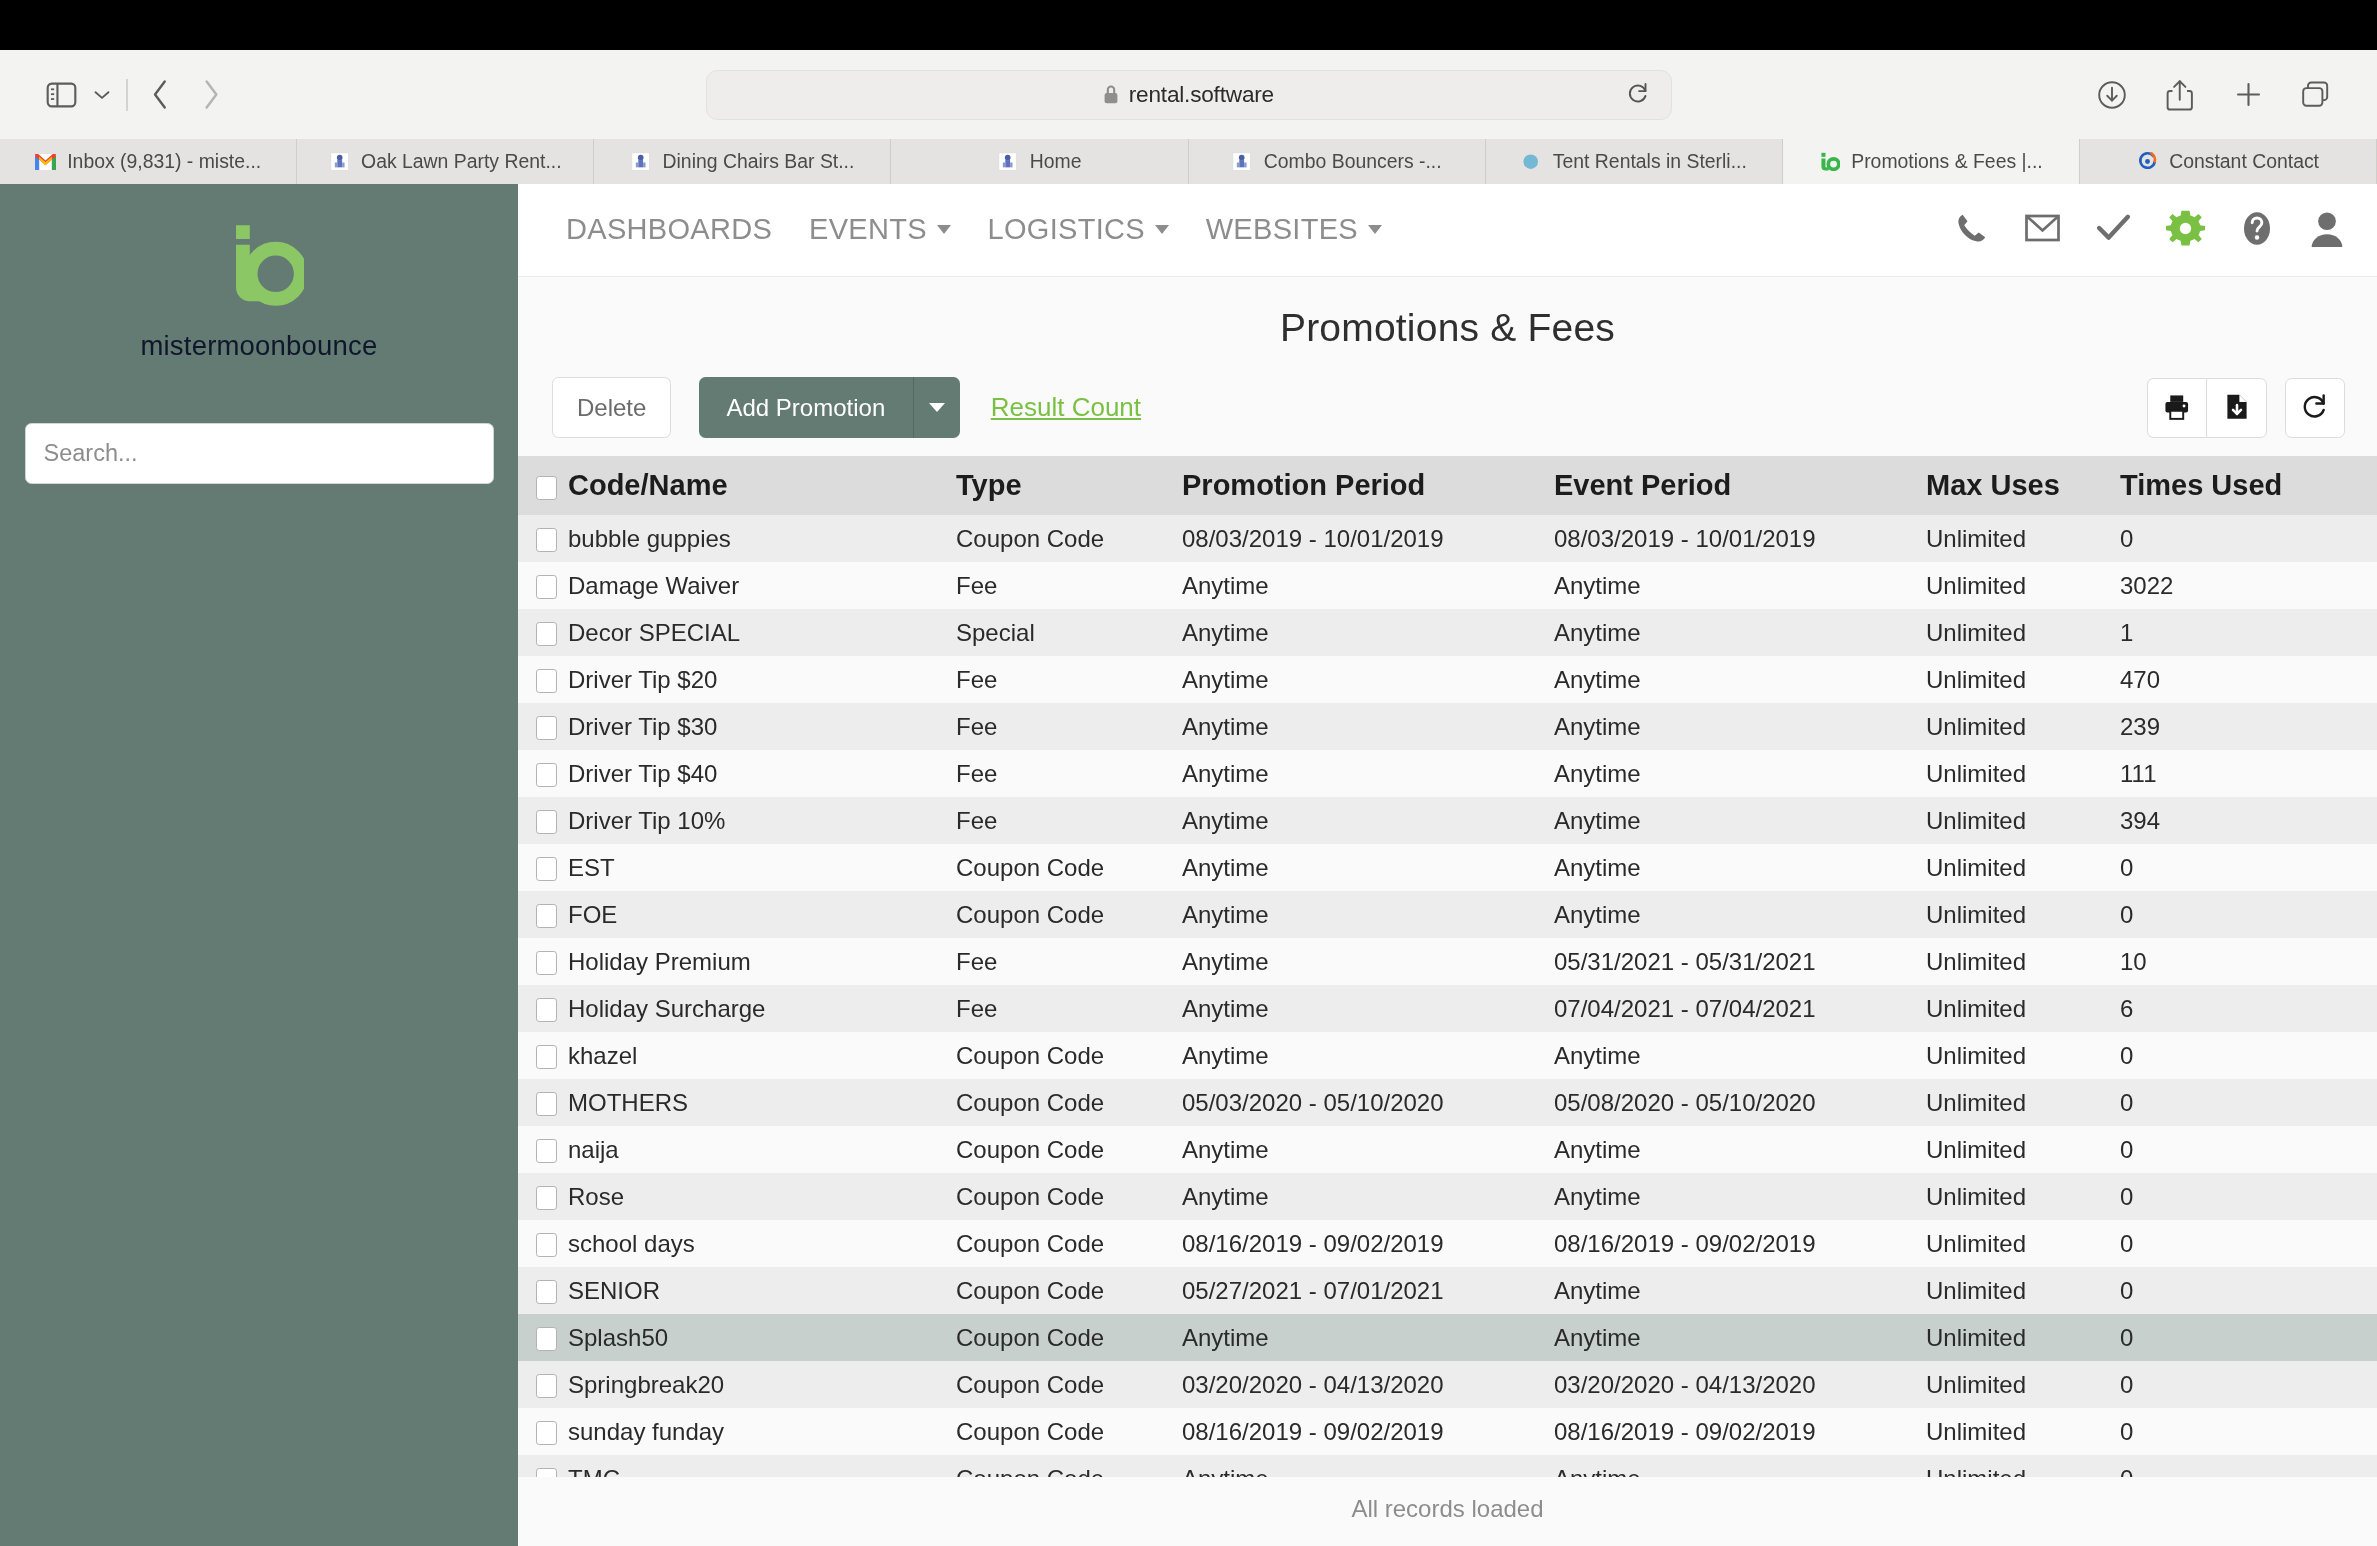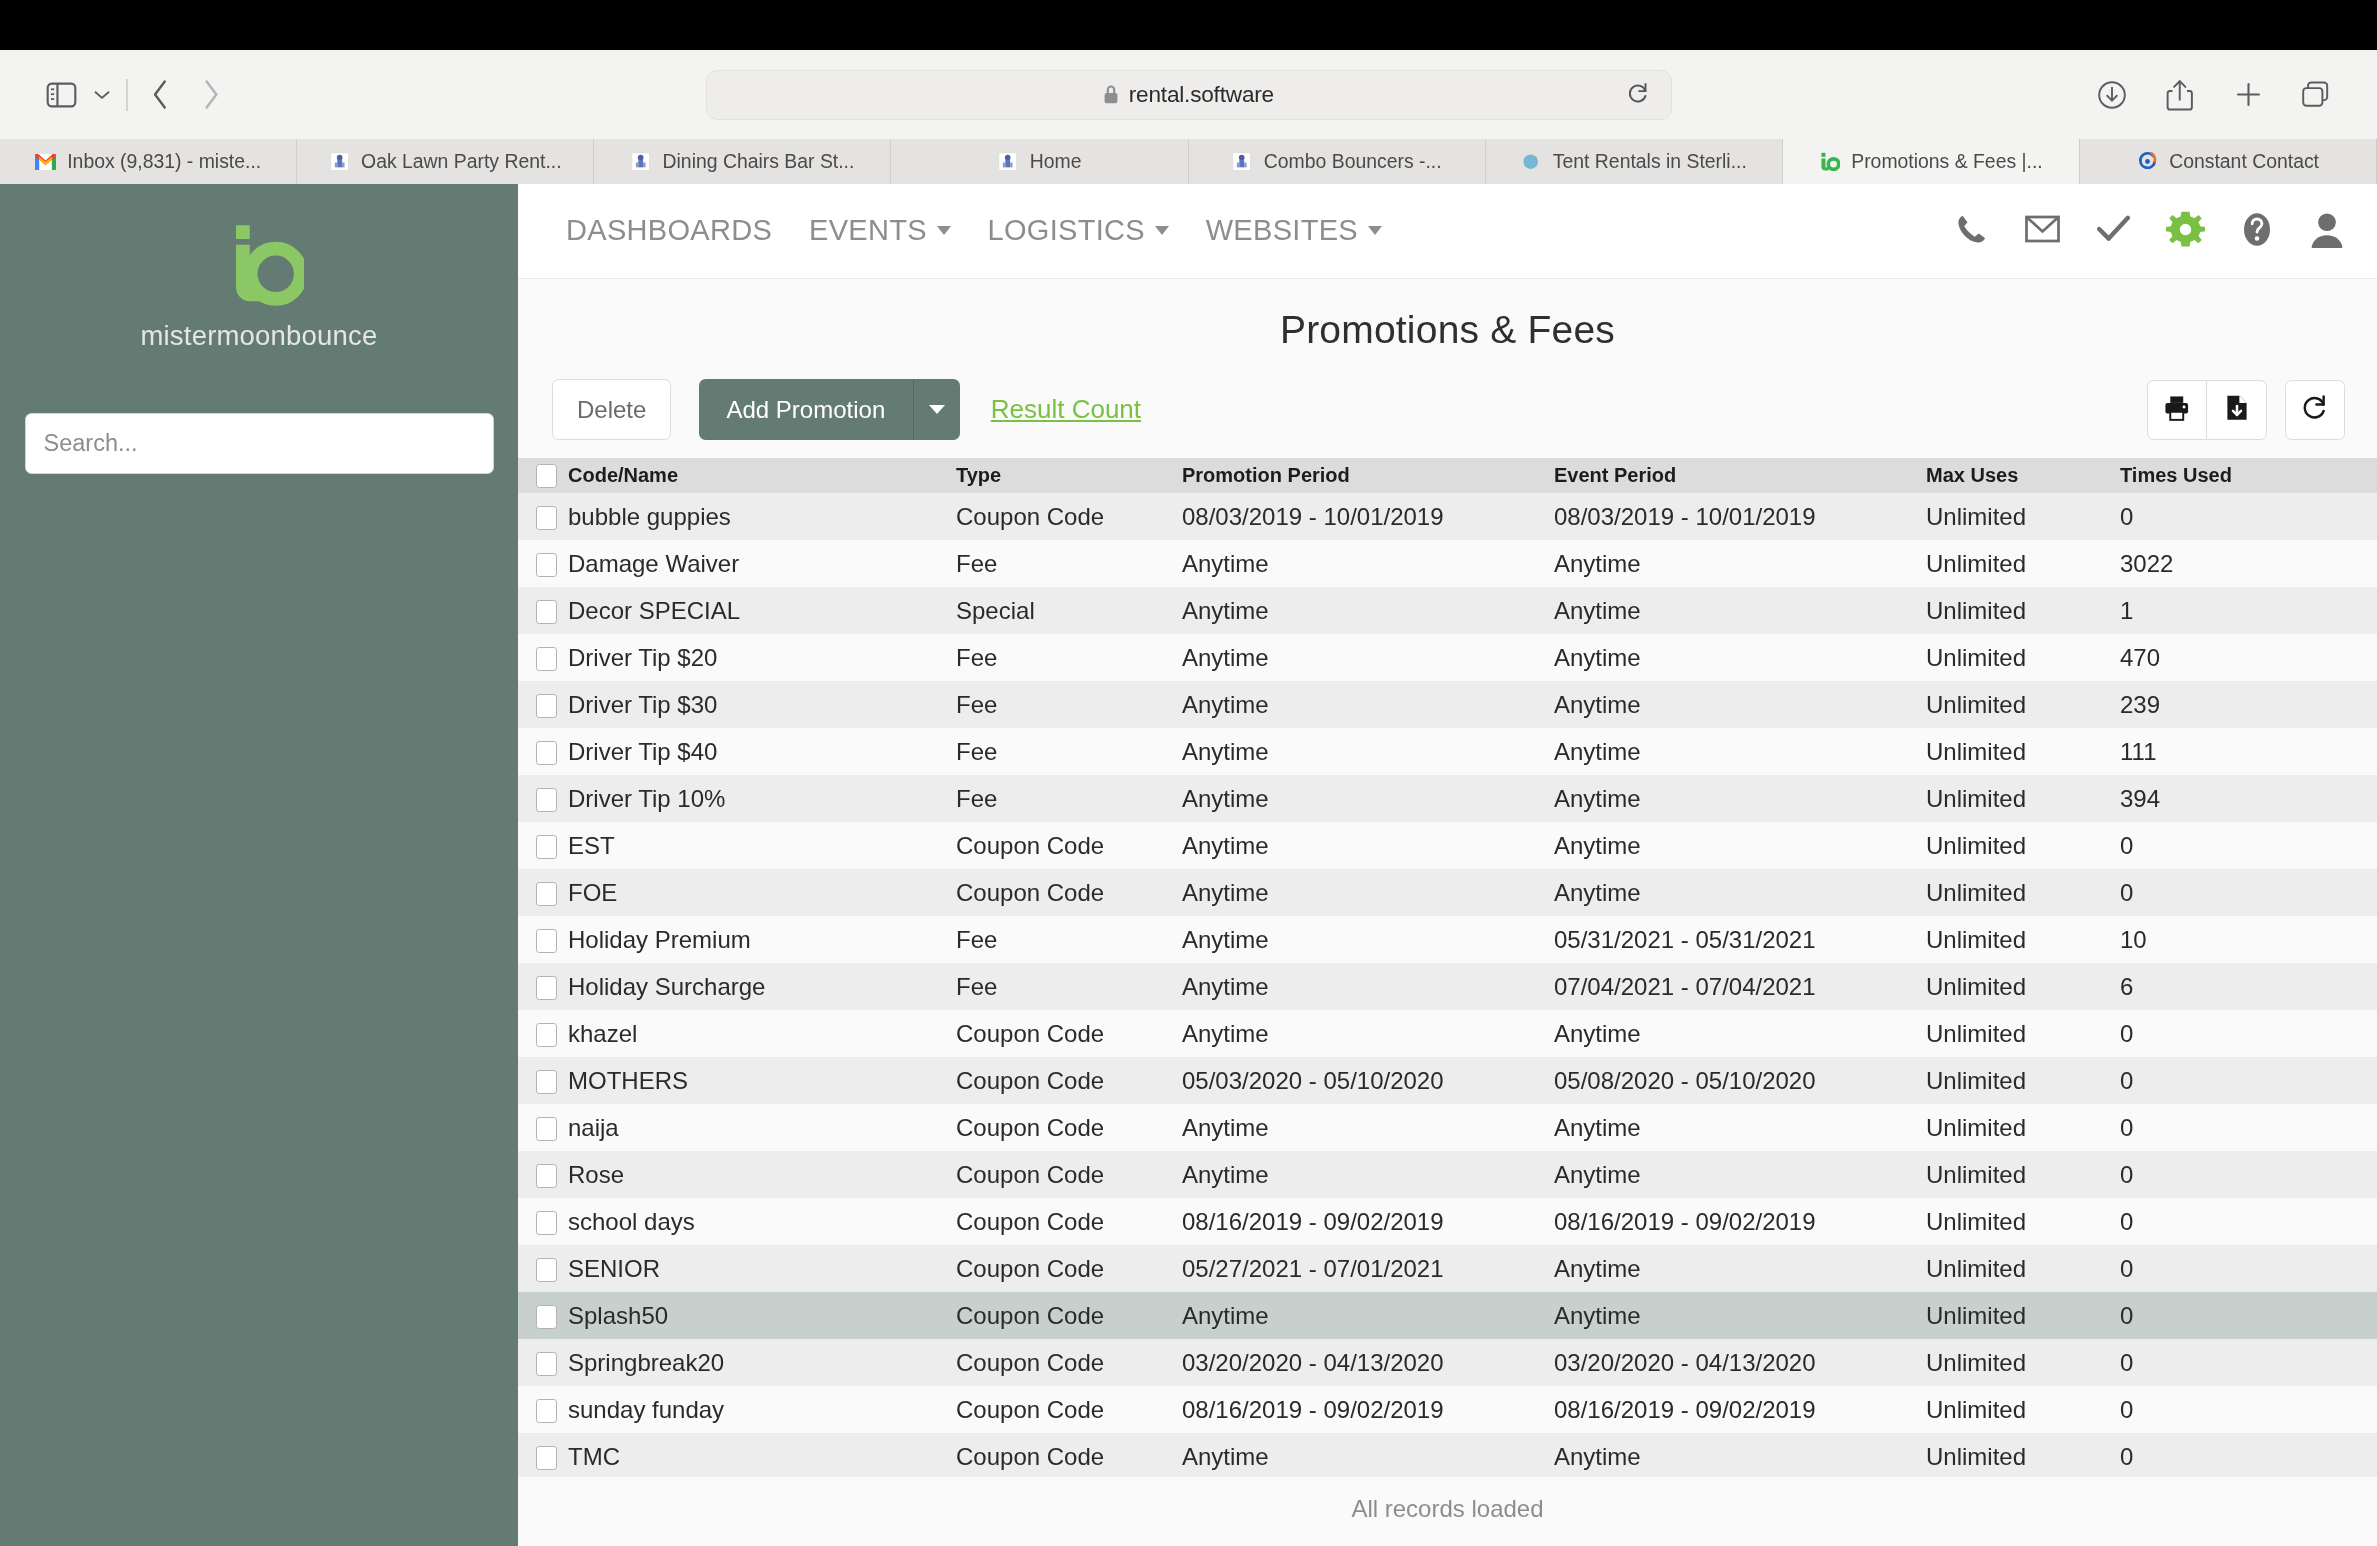--- a/index.html
+++ b/index.html
@@ -57,22 +57,22 @@
   
   .app { position:relative; height:1362px; background:#fafafa; display:flex; }
 
   .sidebar {
     width:518px; background:#647b74; flex:0 0 518px;
     display:flex; flex-direction:column; align-items:center;
     padding-top:32px;
   }
   .logo-mark { width:97px; height:97px; display:flex; align-items:center; justify-content:center; }
   .brand {
-    color:#e5e5e5; font-size:27.5px; font-weight:300; letter-spacing:0.2px;
-    margin-top:7px;
+    color:#0f172a; font-size:27.5px; font-weight:300; letter-spacing:0.2px;
+    margin-top:17px;
   }
   .side-search {
     margin-top:61px; width:469px; height:61px;
     background:#fff; border:1.6px solid #cfd6d3; border-radius:6.5px;
     padding:0 18px; font-size:23.5px; color:#4a4a4a;
     font-family:"Liberation Sans", sans-serif;
   }
   .side-search::placeholder { color:#8d8d8d; }
 
   .main { flex:1 1 auto; min-width:0; background:#fafafa; display:flex; flex-direction:column; }
@@ -125,22 +125,22 @@
     display:flex; align-items:center; justify-content:center; color:#1a1a1a;
   }
   .sq.first { border-radius:6.5px 0 0 6.5px; }
   .sq.last { border-radius:0 6.5px 6.5px 0; border-left:none; }
   .sq.solo { border-radius:6.5px; }
 
   
   .table-wrap { margin-top:18px; flex:1 1 auto; position:relative; overflow:hidden; }
   table { width:100%; border-collapse:collapse; table-layout:fixed; }
   thead th {
-    background:#dcdcdc; text-align:left; font-size:20px; font-weight:bold; color:#1c1c1c;
-    height:35px; padding:0 8px; vertical-align:middle;
+    background:#dcdcdc; text-align:left; font-size:29px; font-weight:bold; color:#1c1c1c;
+    height:59px; padding:0 8px; vertical-align:middle;
   }
   th.c-check, td.c-check { width:42px; padding-left:18px; padding-right:0; }
   th.c-name,  td.c-name  { width:388px; }
   th.c-type,  td.c-type  { width:226px; }
   th.c-promo, td.c-promo { width:372px; }
   th.c-event, td.c-event { width:372px; }
   th.c-max,   td.c-max   { width:194px; }
   th.c-times, td.c-times { width:auto; }
 
   tbody td {

